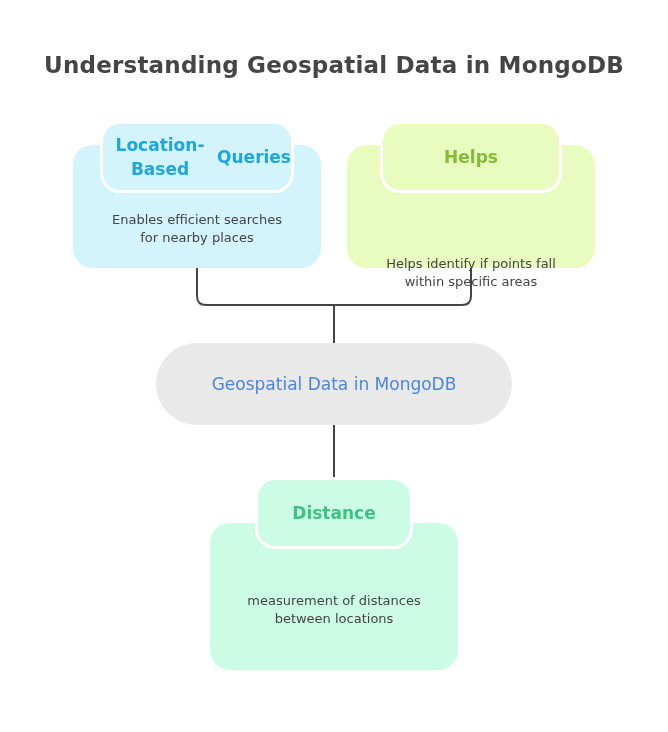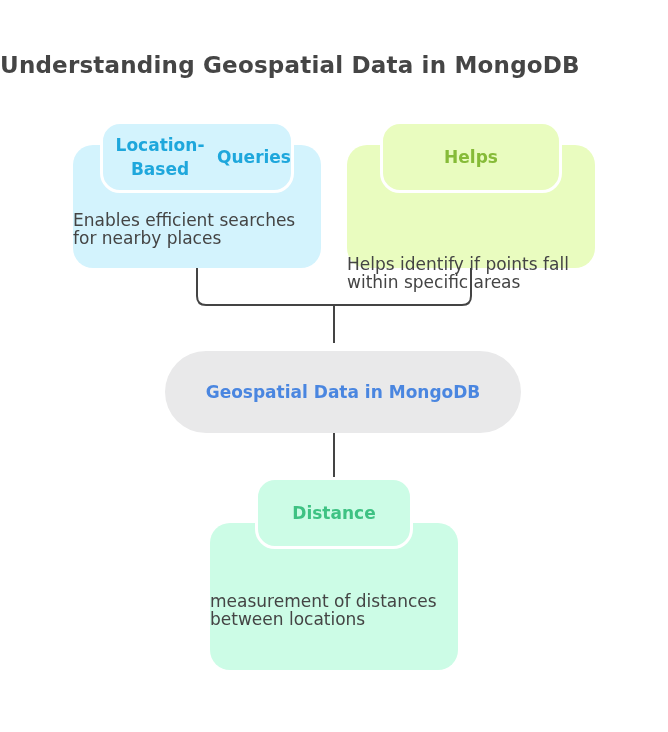--- a/index.html
+++ b/index.html
@@ -1,39 +1,39 @@
 <!DOCTYPE html>
 <html><head>
 <meta charset="utf-8">
 <style>
   html, body { margin: 0; padding: 0; }
   body {
     width: 668px; height: 732px; background: #ffffff; position: relative; overflow: hidden;
     font-family: "DejaVu Sans", sans-serif;
   }
   .title {
-    position: absolute; left: 0; width: 668px; top: 52px; 
+    position: absolute; left: 0; width: 668px; top: 52px; text-align: center;
     font-size: 23px; font-weight: bold; color: #454545; letter-spacing: 0.2px;
   }
   .card {
     position: absolute; border-radius: 20px;
   }
   .header {
     position: absolute; border-radius: 20px; border: 3px solid #ffffff;
     display: flex; flex-direction: row; align-items: center; justify-content: center;
     font-weight: bold; font-size: 17px; line-height: 24px; text-align: center; box-sizing: border-box;
   }
   .desc {
-    position: absolute; font-size: 17px; line-height: 18px; color: #444444;
+    position: absolute; text-align: center; font-size: 13px; line-height: 18px; color: #444444;
   }
   .lines { position: absolute; left: 0; top: 0; }
   .center {
-    position: absolute; left: 165px; top: 343px; width: 356px; height: 82px; border-radius: 41px;
+    position: absolute; left: 156px; top: 343px; width: 356px; height: 82px; border-radius: 41px;
     background: #e9e9ea; display: flex; align-items: center; justify-content: center;
-    font-weight: bold; font-size: 17px; color: #4a86e0; margin-top: 8px;
+    font-weight: normal; font-size: 17px; color: #4a86e0;
   }
 </style>
 </head>
 <body>
 
 <div class="title">Understanding Geospatial Data in MongoDB</div>
 
 <svg class="lines" width="668" height="732">
   <path d="M197 268 V296 Q197 305 206 305 H462 Q471 305 471 296 V268" fill="none" stroke="#444444" stroke-width="2"></path>
   <line x1="334" y1="305" x2="334" y2="343" stroke="#444444" stroke-width="2"></line>

